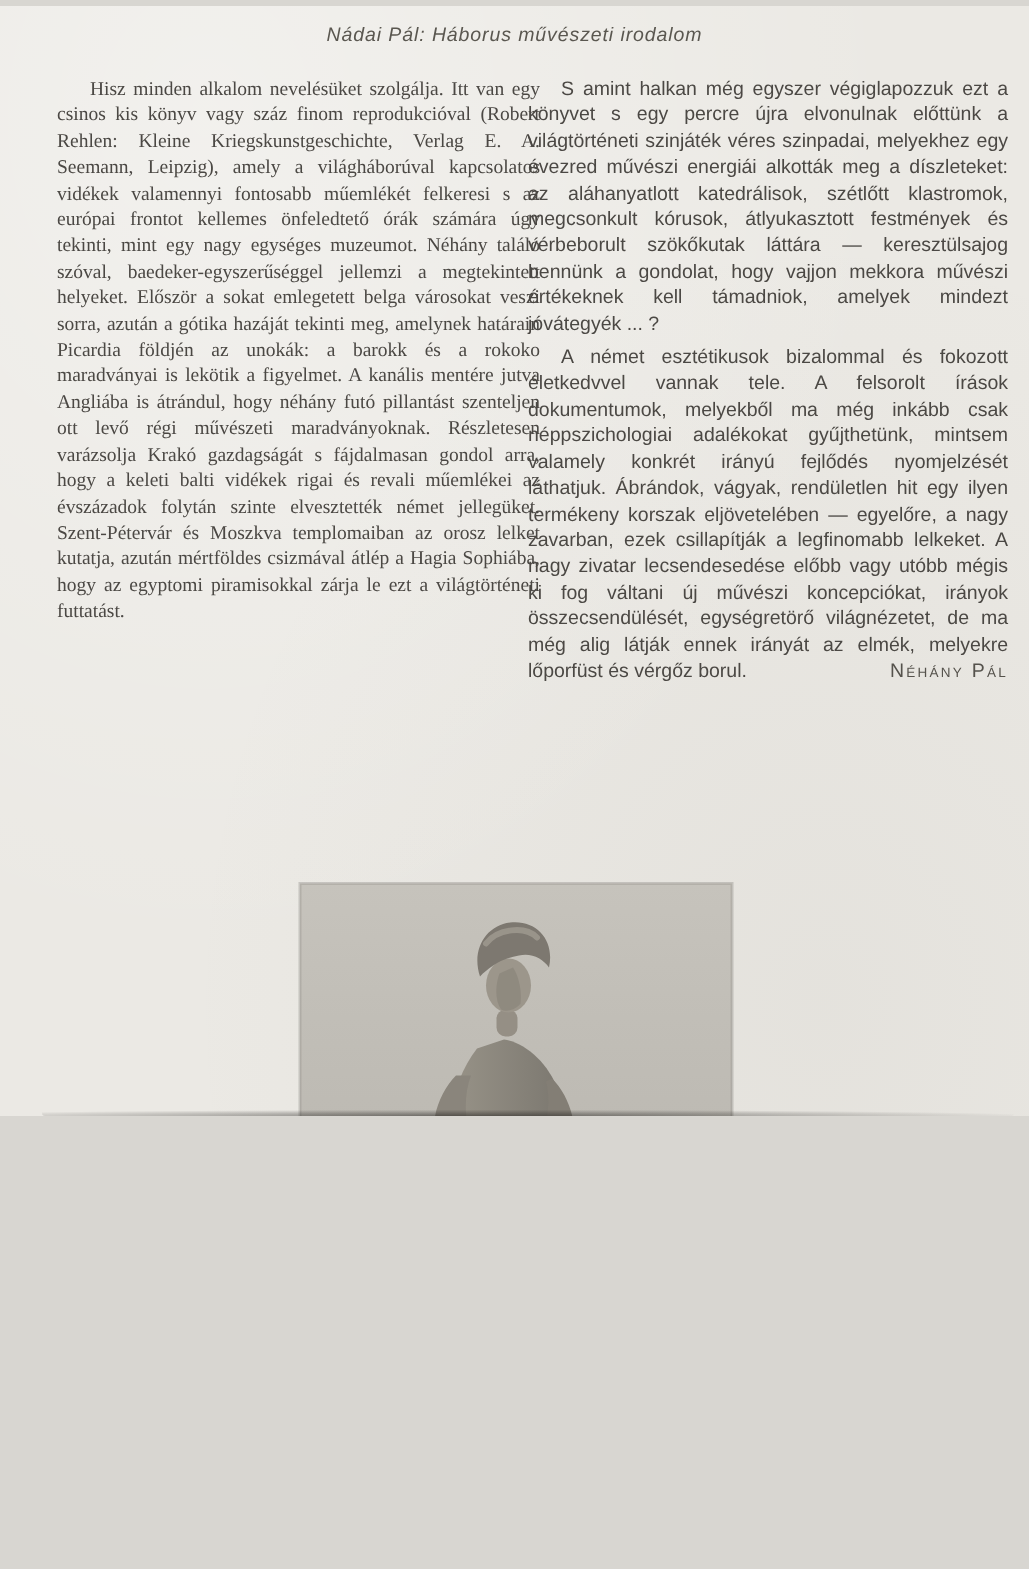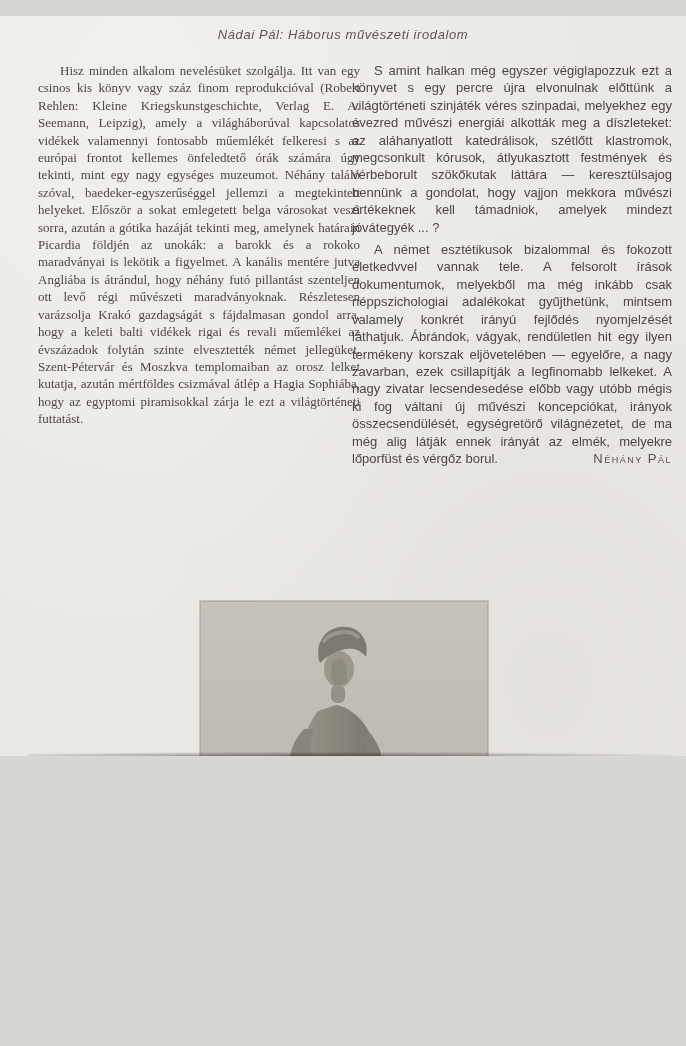--- a/index.html
+++ b/index.html
@@ -3,21 +3,21 @@
 <meta charset="utf-8">
 <style>
   html,body{margin:0;padding:0;}
   body{
     font-family:"Liberation Sans", sans-serif;
     background:#d8d6d1;
   }
   .page{
     position:relative;
     width:686px;height:740px;
-    margin:16px auto;
+    margin:4px auto;
     background:#ebe9e4;
     background-image:
       radial-gradient(ellipse at 20% 10%, rgba(255,255,255,.35), rgba(255,255,255,0) 60%),
       radial-gradient(ellipse at 80% 90%, rgba(120,115,105,.06), rgba(120,115,105,0) 55%);
     overflow:hidden;
     color:#4b4844;
   }
   .running-header{
     position:absolute;top:11px;left:0;right:0;
     text-align:center;

